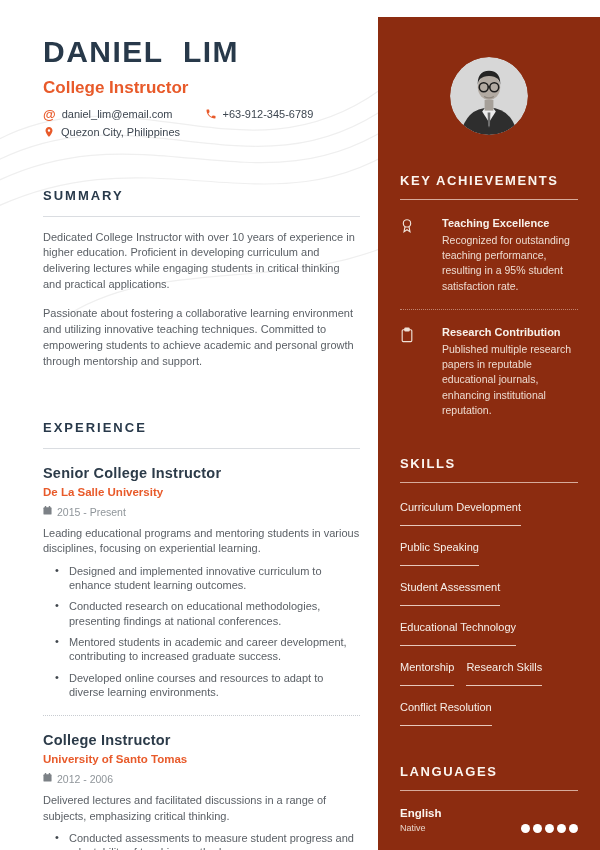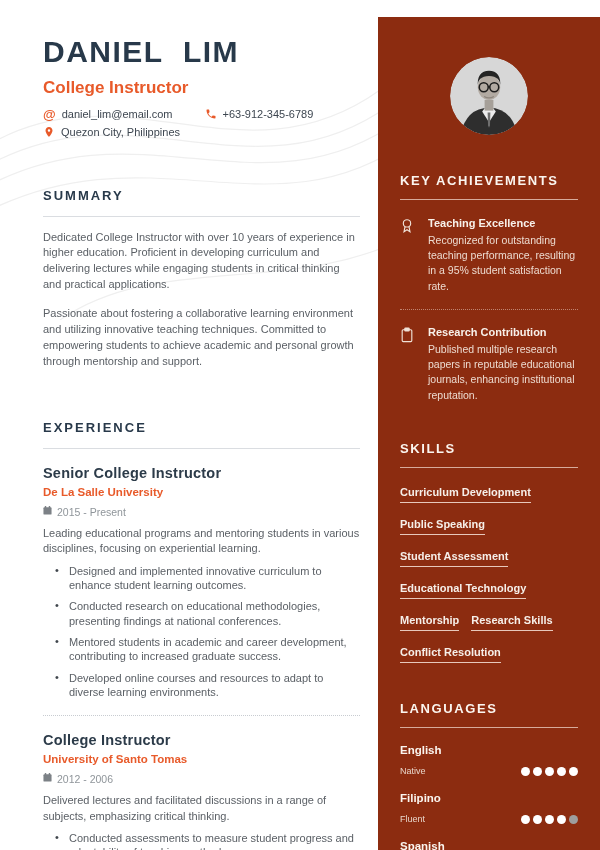--- a/index.html
+++ b/index.html
@@ -60,35 +60,35 @@
     background:var(--rust); color:#f3ece6; z-index:2;
     padding:40px 22px 20px 22px;
   }
   .avatar-wrap { display:flex; justify-content:center; }
   .avatar { width:78px; height:78px; border-radius:50%; overflow:hidden; display:block; }
 
   .sb-section { margin-top:38px; }
   .sb-heading { font-size:13px; font-weight:bold; color:#fbf5ef; letter-spacing:1.6px; }
   .sb-rule { border:none; border-top:1px solid rgba(255,240,230,.65); margin-top:11px; }
 
-  .ach-item { display:flex; gap:14px; margin-top:17px; }
+  .ach-item { display:flex; gap:28px; margin-top:17px; }
   .ach-item + .ach-item { border-top:1px dotted rgba(255,240,230,.45); padding-top:16px; margin-top:15px; }
   .ach-icon { flex:0 0 auto; width:14px; height:16px; margin-top:1px; }
   .ach-title { font-size:11px; font-weight:bold; color:#f8f1ea; }
   .ach-text { margin-top:4px; font-size:10.5px; line-height:1.45; color:#eddbd0; }
 
   .skills-list { display:flex; flex-wrap:wrap; column-gap:12px; row-gap:15px; margin-top:18px; width:178px; }
   .skill-chip {
-    font-size:11px; font-weight:bold; color:#f6efe9;
-    padding-bottom:4px; border-bottom:1px solid rgba(255,240,230,.8); white-space:nowrap;
+    font-size:11px; font-weight:normal; color:#f6efe9;
+    padding-bottom:12px; border-bottom:1px solid rgba(255,240,230,.8); white-space:nowrap;
   }
 
   .lang-row { display:flex; justify-content:space-between; align-items:flex-end; margin-top:16px; }
   .lang-name { font-size:11.5px; font-weight:bold; color:#fbf5ef; }
-  .lang-level { margin-top:10px; font-size:9px; color:#e8d6ca; }
+  .lang-level { margin-top:4px; font-size:9px; color:#e8d6ca; }
   .dots { display:flex; gap:3px; margin-top:2px; }
   .dot { width:9px; height:9px; border-radius:50%; background:#9e9e9e; }
   .dot.filled { background:#ffffff; }
 </style>
 </head>
 <body>
 
 <div class="page">
 
   <svg class="waves" width="600" height="320" viewBox="0 0 600 320" aria-hidden="true">

